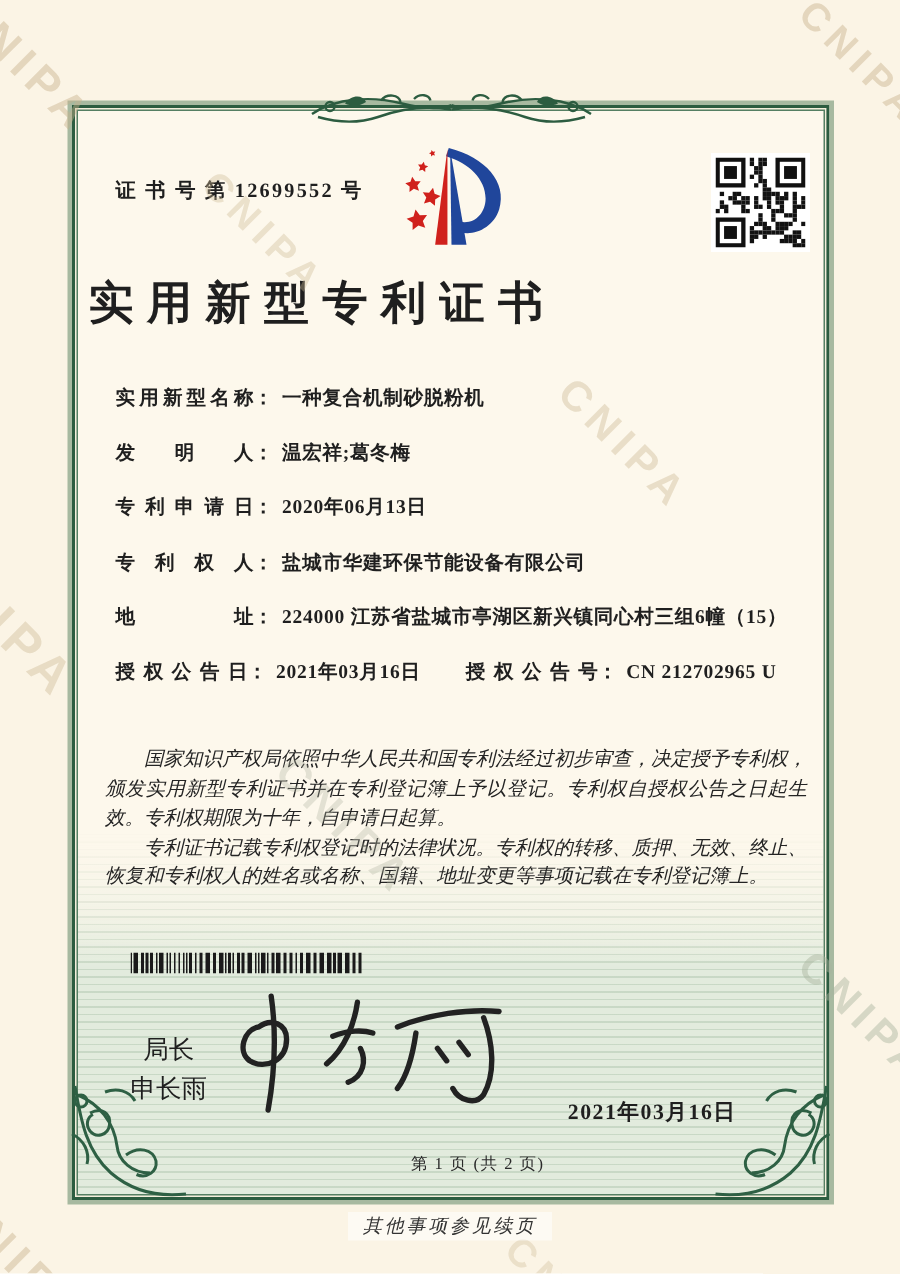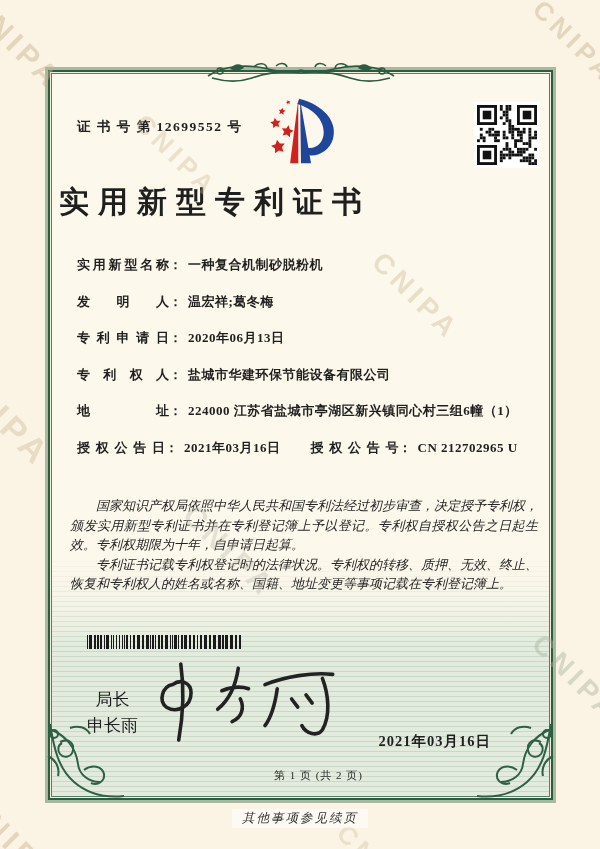--- a/index.html
+++ b/index.html
@@ -248,21 +248,21 @@
       <div class="frow">
         <span class="flabel">发明人</span><span class="fcolon">：</span><span class="fvalue">温宏祥;葛冬梅</span>
       </div>
       <div class="frow">
         <span class="flabel">专利申请日</span><span class="fcolon">：</span><span class="fvalue">2020年06月13日</span>
       </div>
       <div class="frow">
         <span class="flabel">专利权人</span><span class="fcolon">：</span><span class="fvalue">盐城市华建环保节能设备有限公司</span>
       </div>
       <div class="frow">
-        <span class="flabel">地址</span><span class="fcolon">：</span><span class="fvalue">224000 江苏省盐城市亭湖区新兴镇同心村三组6幢（1）</span>
+        <span class="flabel">地址</span><span class="fcolon">：</span><span class="fvalue">224000 江苏省盐城市亭湖区新兴镇同心村三组6幢（15）</span>
       </div>
       <div class="frow grant-row">
         <span class="g1"><span class="flabel">授权公告日</span><span class="fcolon">：</span><span class="fvalue">2021年03月16日</span></span><span class="g2"><span class="flabel">授权公告号</span><span class="fcolon">：</span><span class="fvalue">CN 212702965 U</span></span>
       </div>
     </div>
 
     <div class="paras">
       <p>国家知识产权局依照中华人民共和国专利法经过初步审查，决定授予专利权，颁发实用新型专利证书并在专利登记簿上予以登记。专利权自授权公告之日起生效。专利权期限为十年，自申请日起算。</p>
       <p>专利证书记载专利权登记时的法律状况。专利权的转移、质押、无效、终止、恢复和专利权人的姓名或名称、国籍、地址变更等事项记载在专利登记簿上。</p>
     </div>

